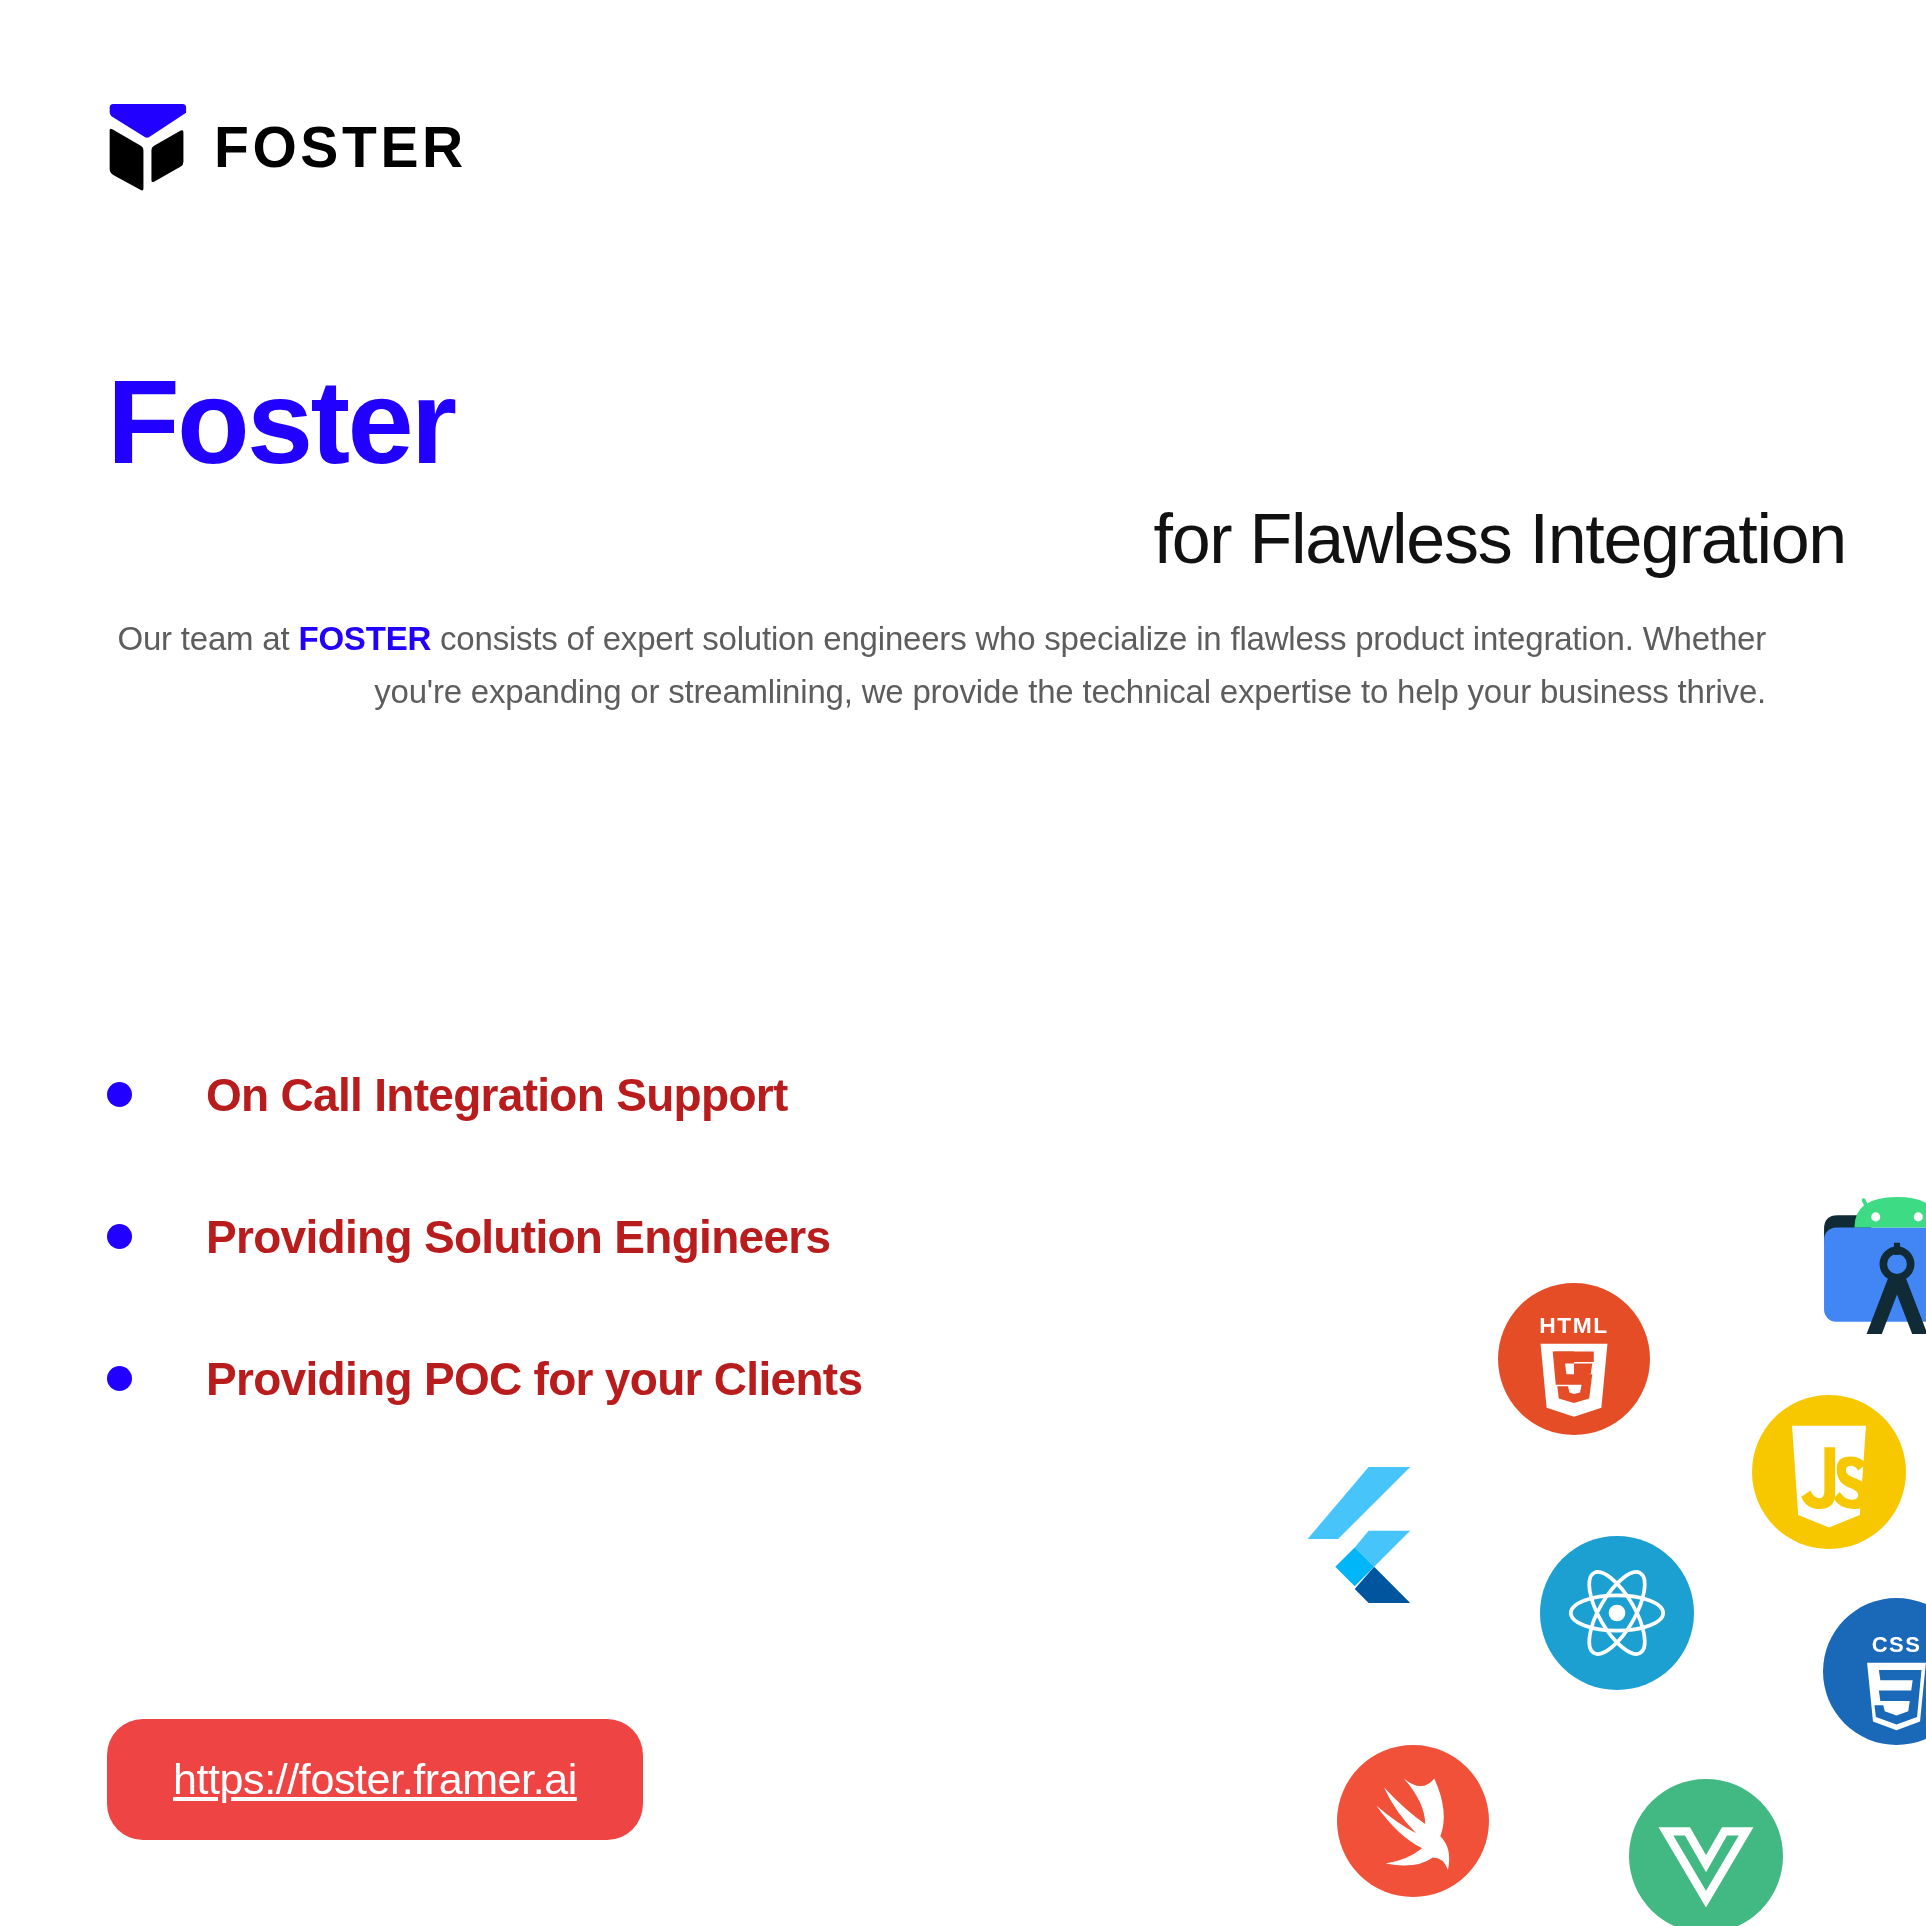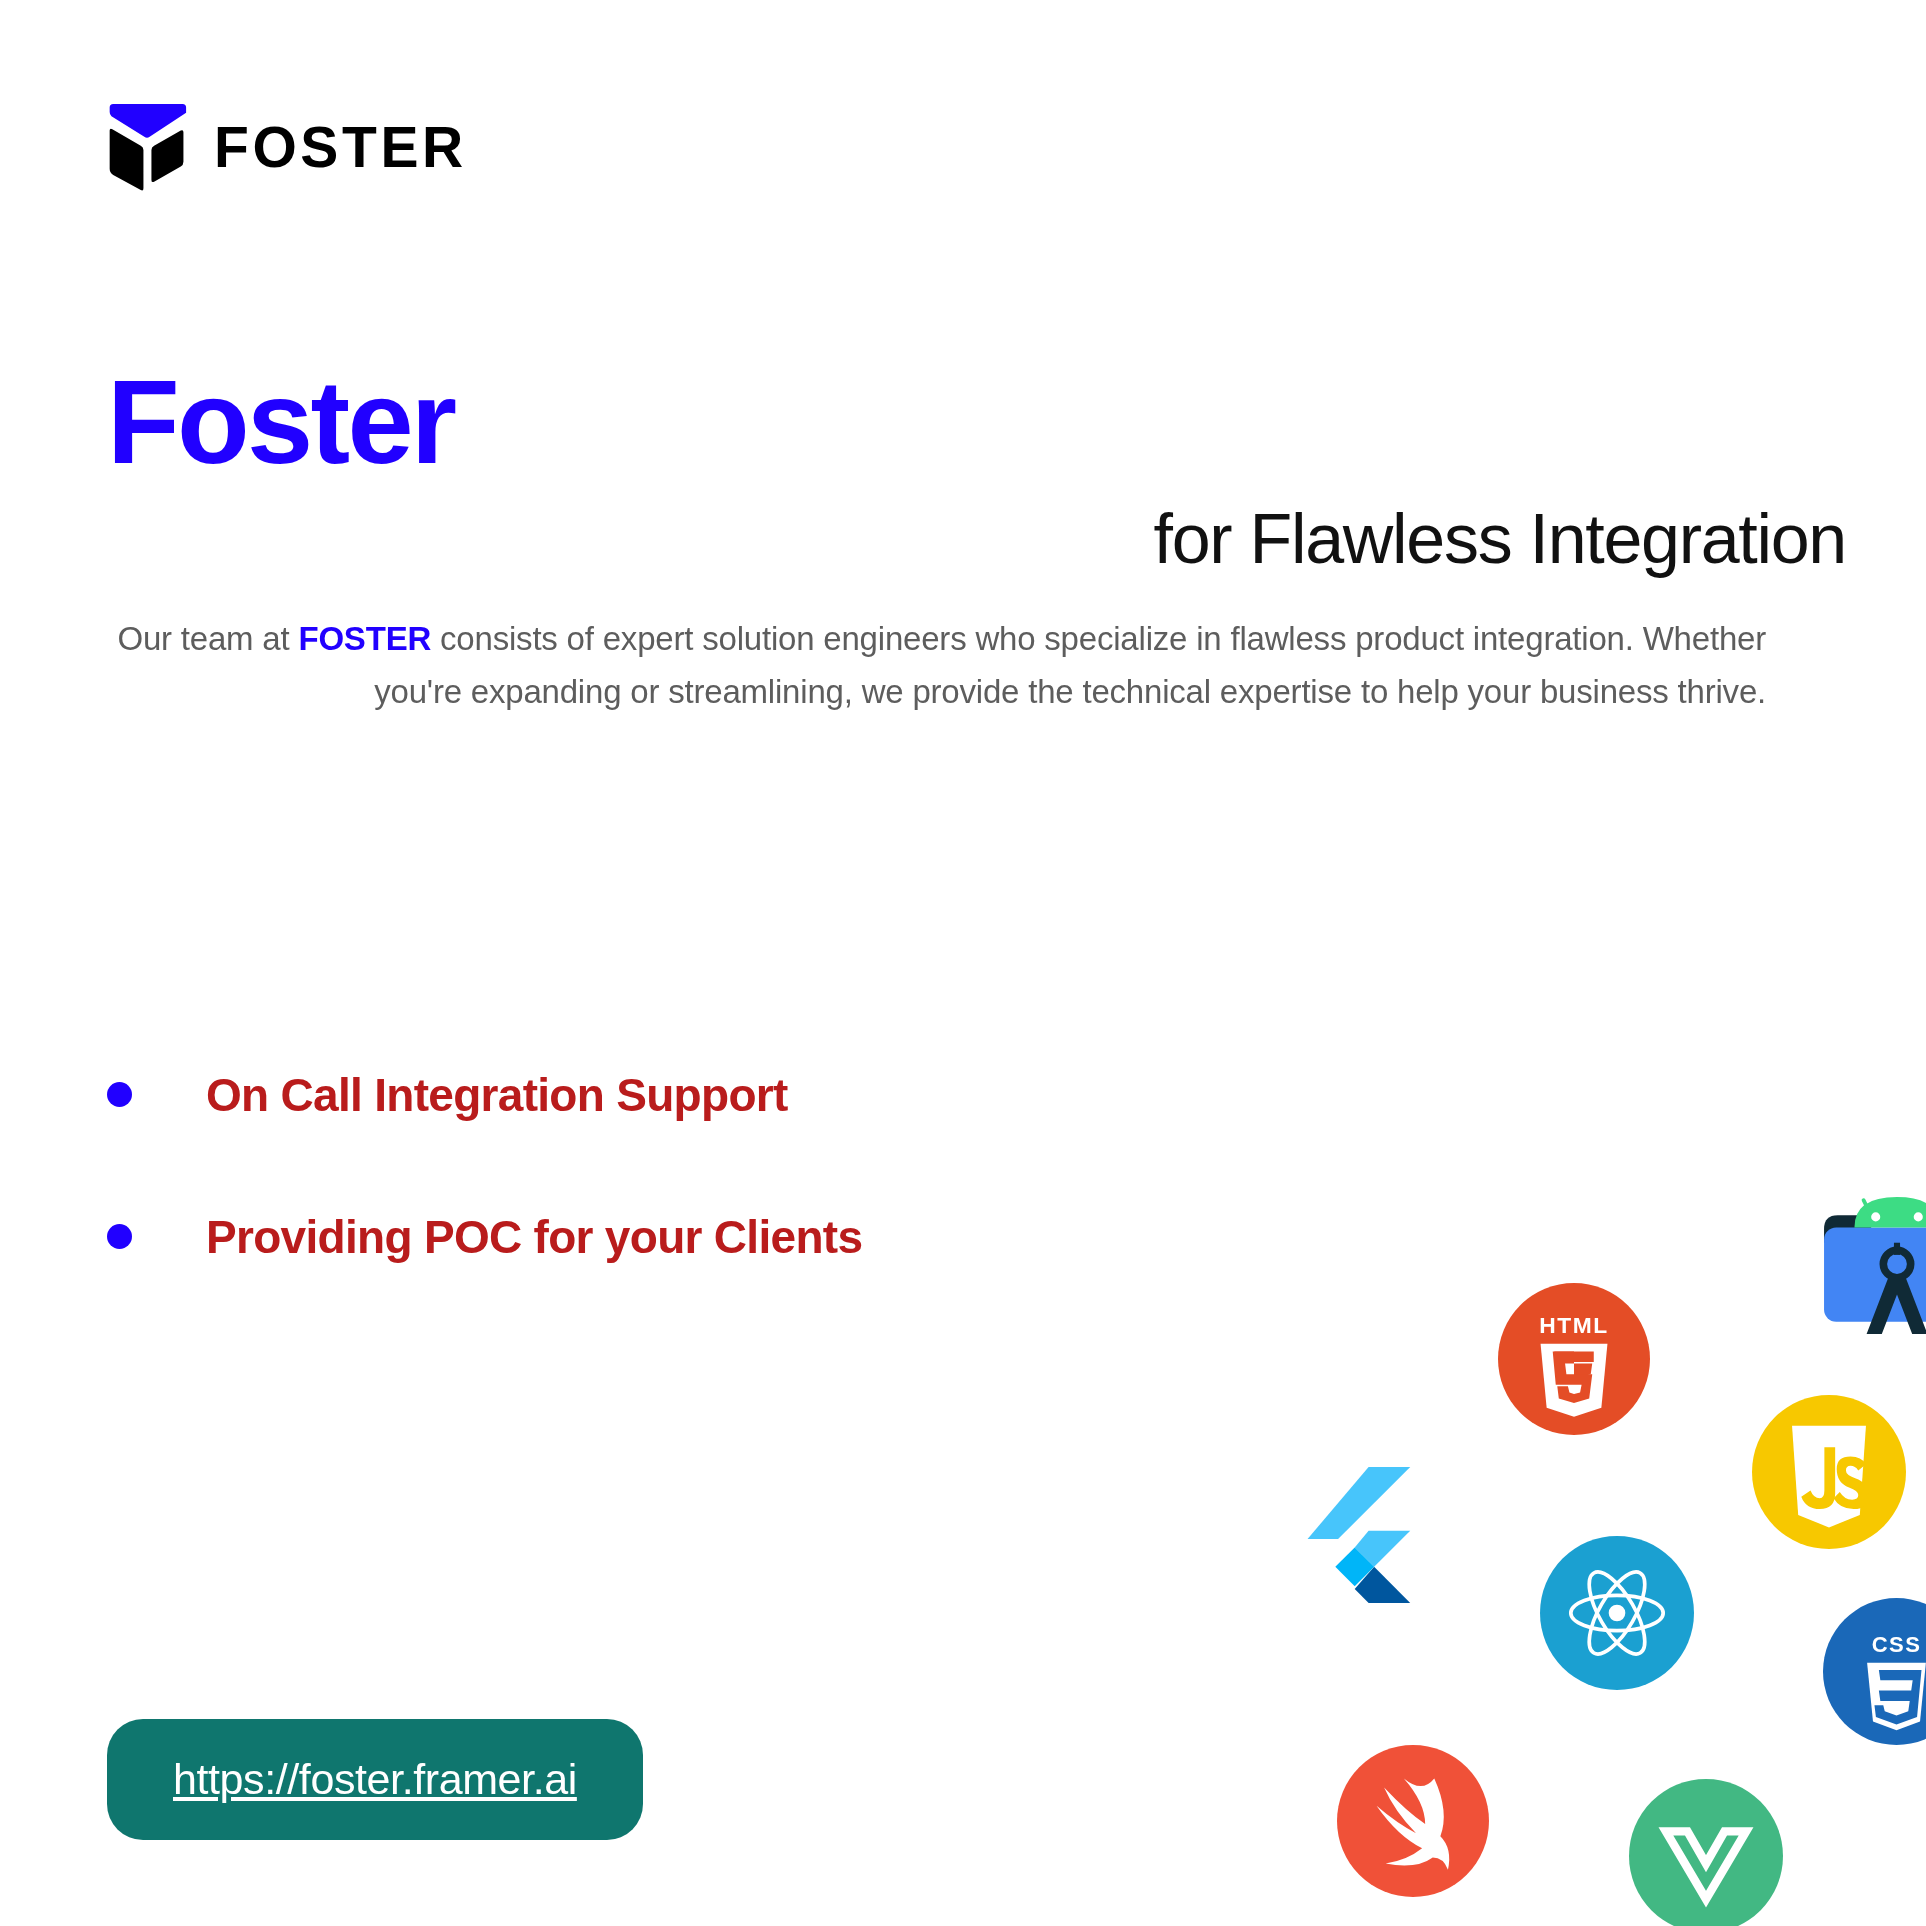--- a/index.html
+++ b/index.html
@@ -77,21 +77,21 @@
     font-weight:700;
     color:#b91c1c;
     letter-spacing:-0.7px;
     white-space:nowrap;
   }
 
   
   .url-pill{
     position:absolute;
     left:107px; top:1719px;
-    background:#0f766e;
+    background:#ef4444;
     color:#ffffff;
     border-radius:36px;
     padding:8px 66px;
     height:121px;
     display:flex; align-items:center;
     font-size:43px;
     font-weight:500;
     letter-spacing:-0.4px;
     white-space:nowrap;
   }
@@ -131,20 +131,24 @@
 <div class="hero">
   <h1 class="hero-title">Foster</h1>
   <h2 class="hero-sub">for Flawless Integration</h2>
   <p class="hero-para"><span>Our team at </span><b>FOSTER</b><span> consists of expert solution engineers who specialize in flawless product integration. Whether you're expanding or streamlining, we provide the technical expertise to help your business thrive.</span></p>
 </div>
 
 <div class="bullets">
   <div class="bullet">
     <span class="bullet-dot"></span>
     <span class="bullet-label">On Call Integration Support</span>
+  </div>
+  <div class="bullet">
+    <span class="bullet-dot"></span>
+    <span class="bullet-label">Providing Solution Engineers</span>
   </div>
   <div class="bullet">
     <span class="bullet-dot"></span>
     <span class="bullet-label">Providing POC for your Clients</span>
   </div>
 </div>
 
 <a class="url-pill" href="#">https://foster.framer.ai</a>
 
 <div class="tech-cluster">

